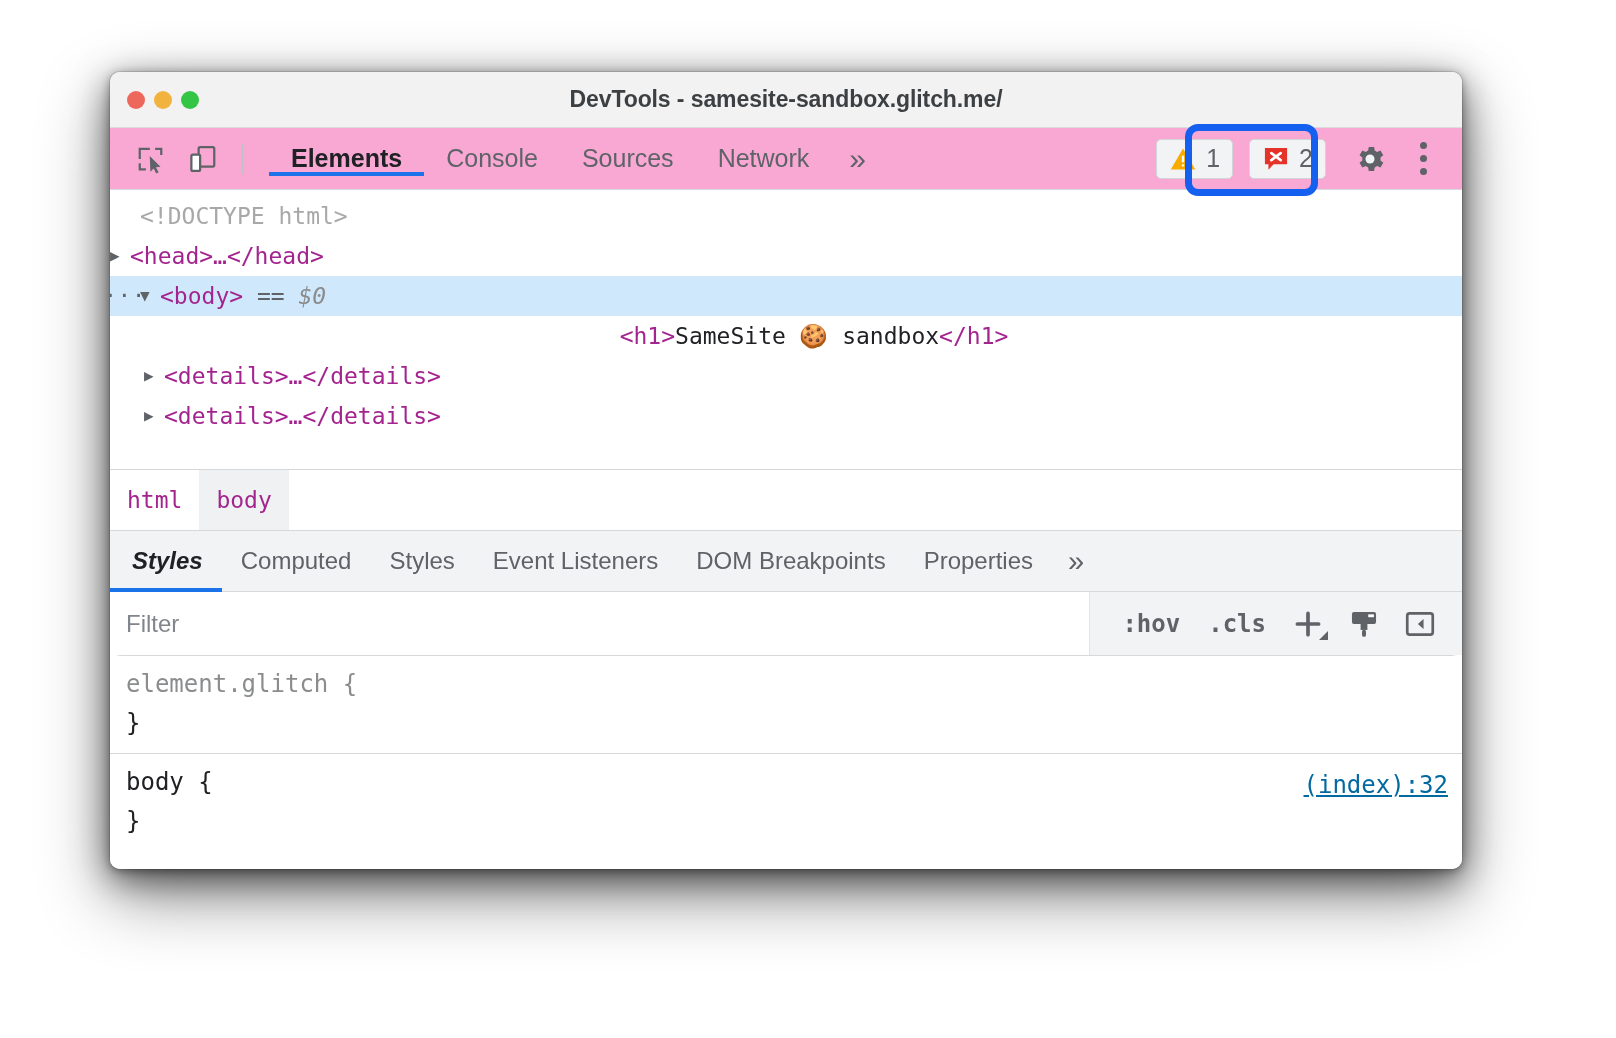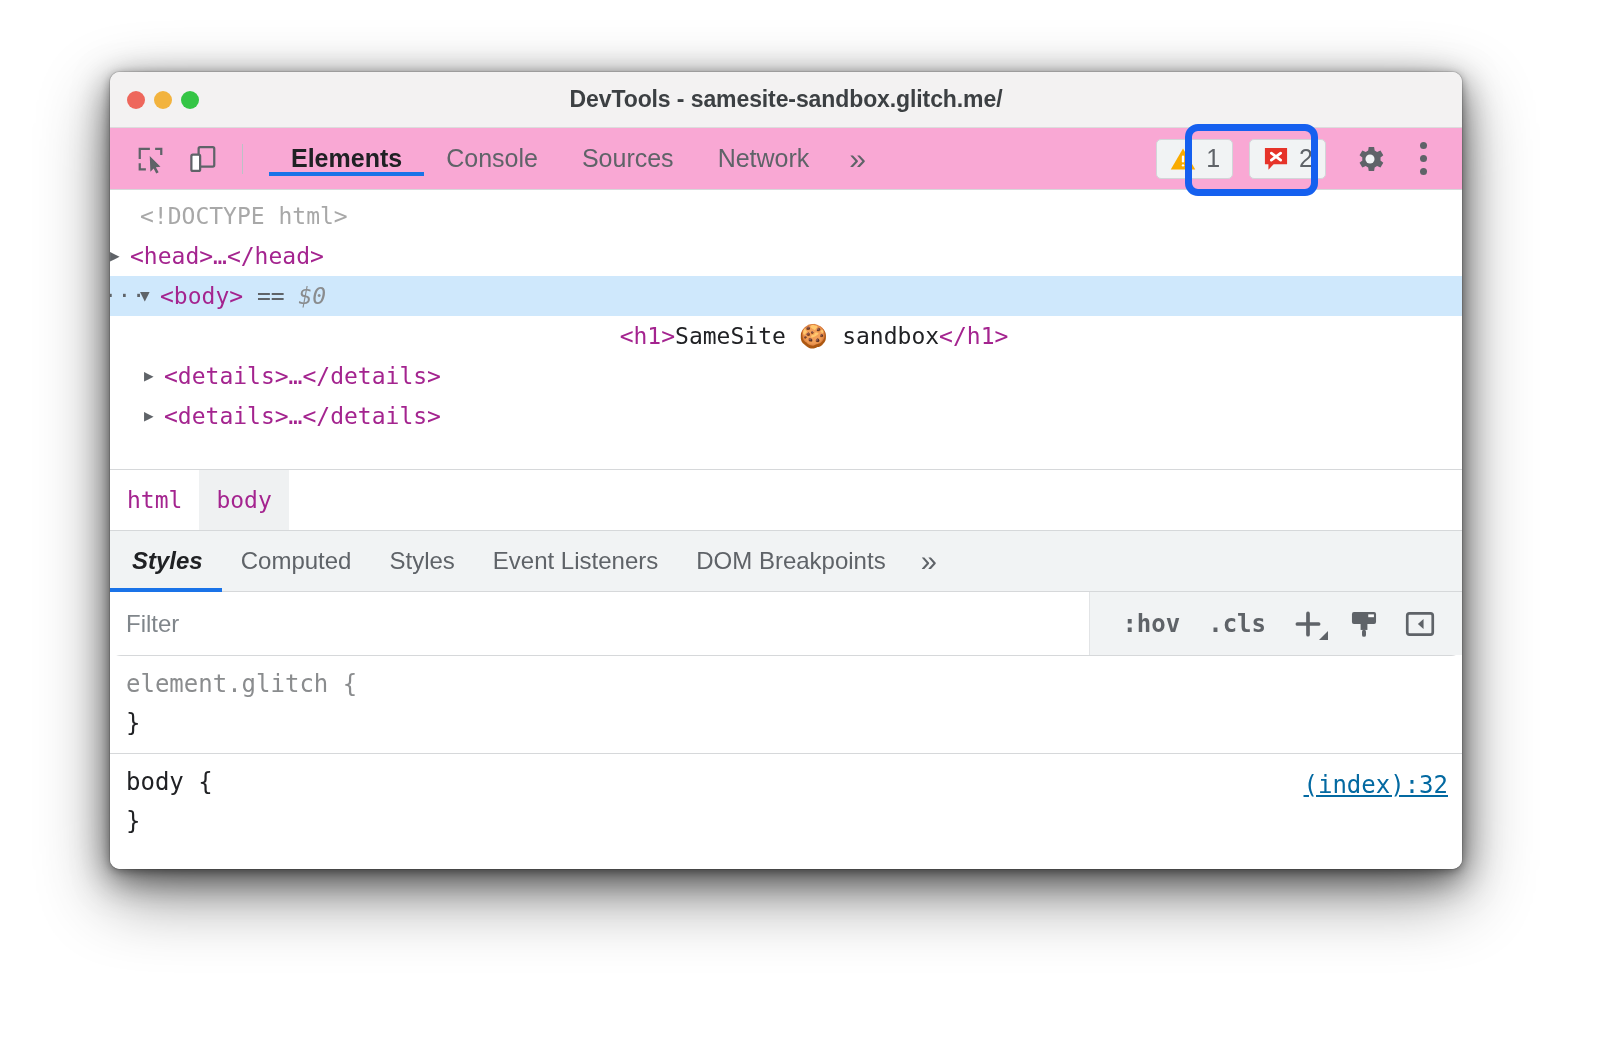--- a/index.html
+++ b/index.html
@@ -420,20 +420,21 @@
       <div class="crumb">html</div>
       <div class="crumb active">body</div>
     </div>
 
     <div class="side-tabs">
       <div class="stab active">Styles</div>
       <div class="stab">Computed</div>
       <div class="stab">Styles</div>
       <div class="stab">Event Listeners</div>
       <div class="stab">DOM Breakpoints</div>
+      <div class="stab">Properties</div>
       <div class="stab more">»</div>
     </div>
 
     <div class="filterbar">
       <input class="filter-input" type="text" placeholder="Filter" style="">
       <div class="style-actions">
         <div class="sa-text">:hov</div>
         <div class="sa-text">.cls</div>
         <div class="sa-icon">
           <svg width="34" height="34" viewBox="0 0 24 24">

